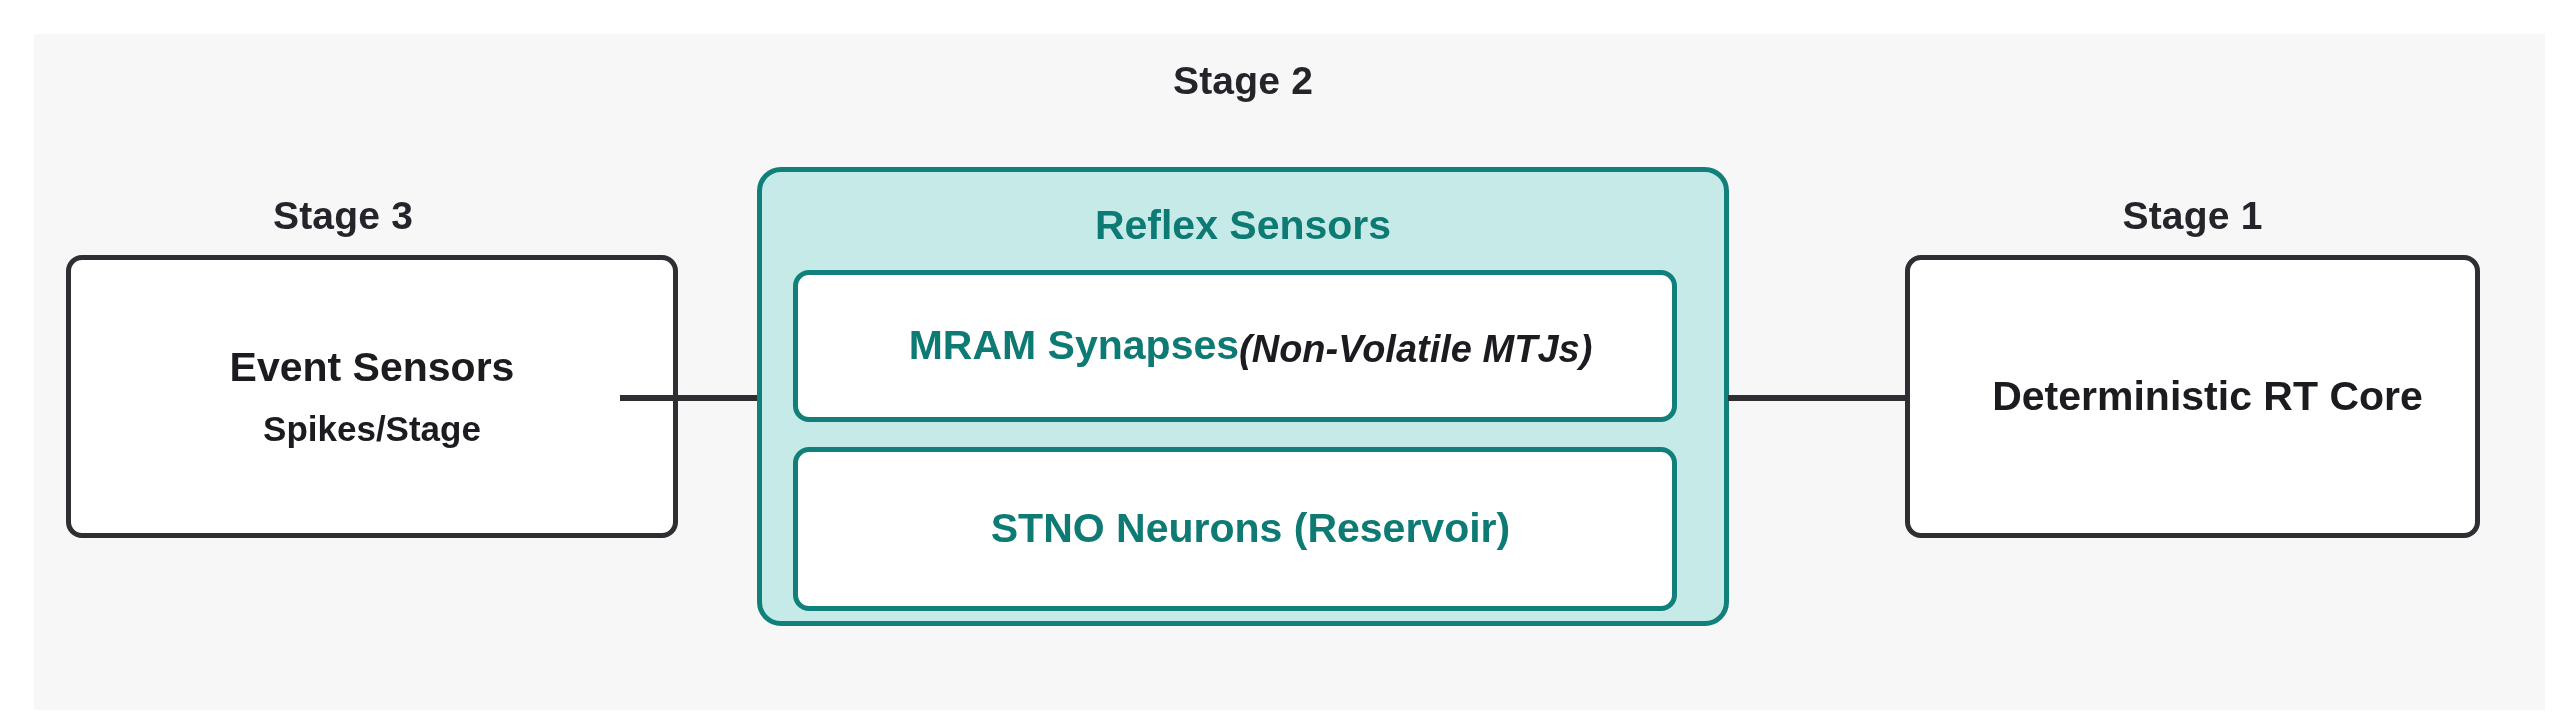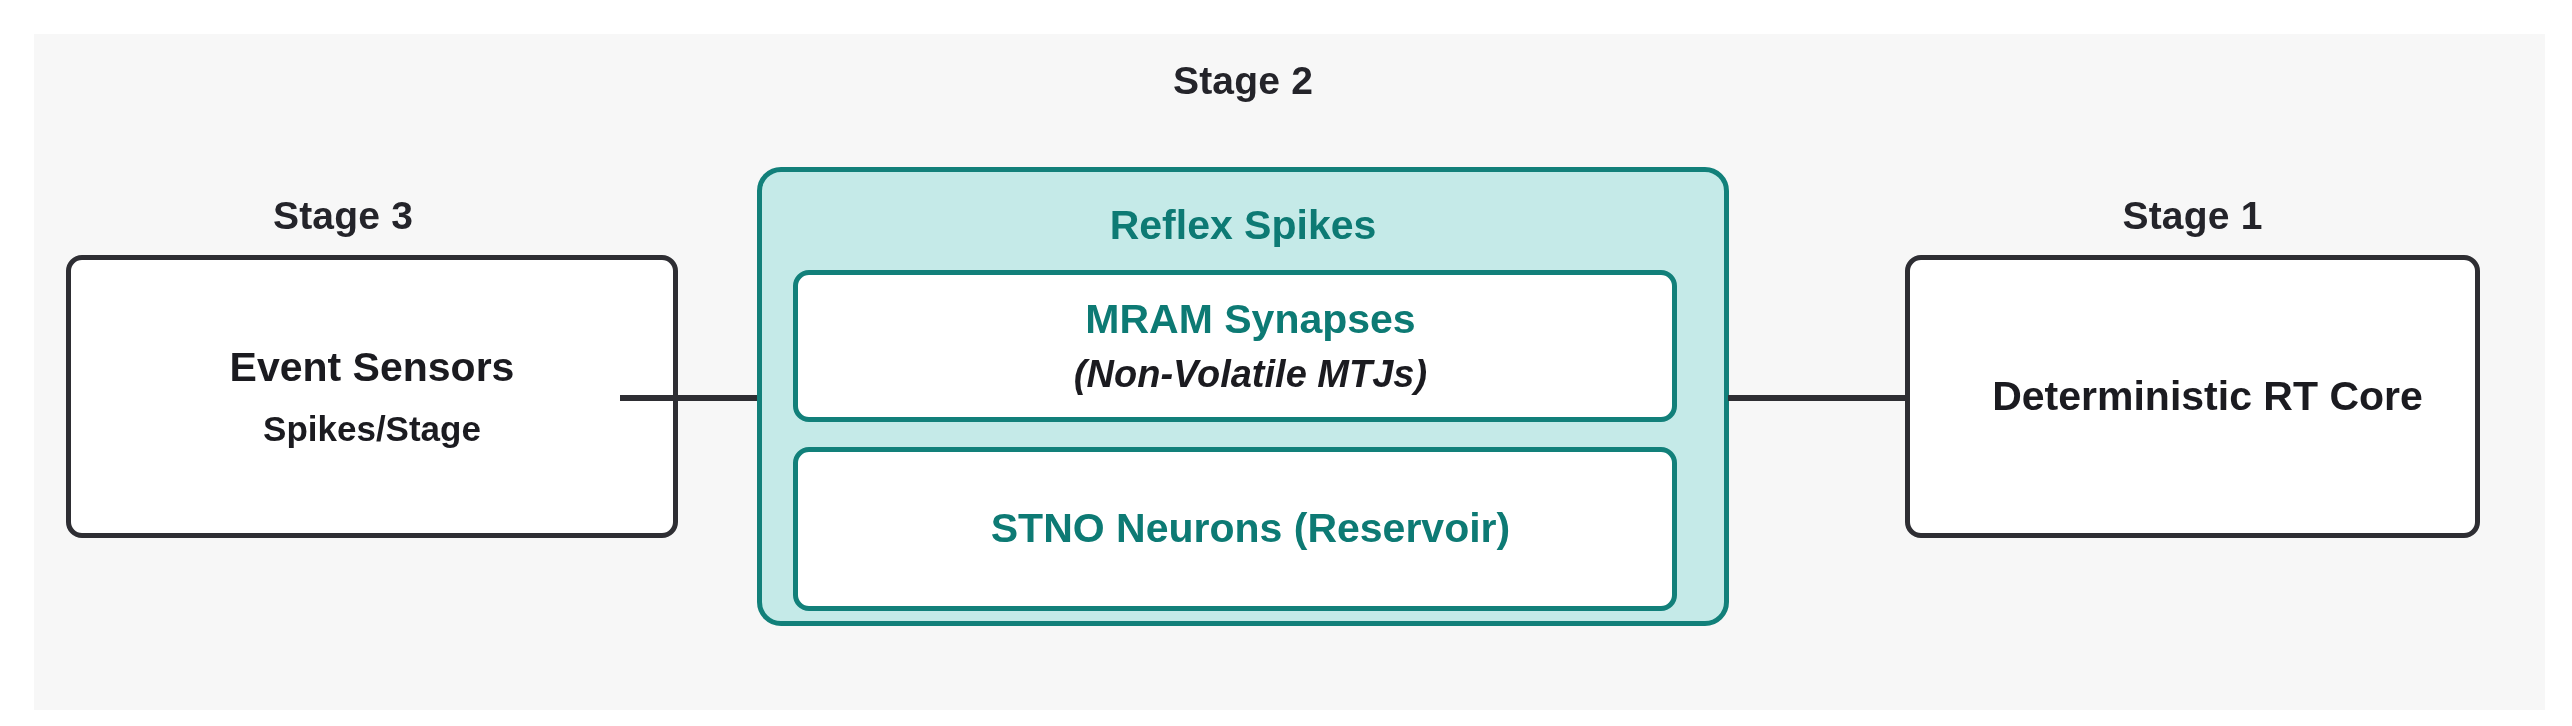--- a/index.html
+++ b/index.html
@@ -102,21 +102,21 @@
     white-space: nowrap;
   }
 
   .inner-box {
     position: absolute;
     background: #ffffff;
     border: 5px solid #12807a;
     border-radius: 16px;
     box-sizing: border-box;
     display: flex;
-    flex-direction: column;
+    flex-direction: row;
     align-items: center;
     justify-content: center;
     text-align: left;
     padding-left: 31px;
   }
   #mram-box {
     left: 31px;
     top: 98px;
     width: 884px;
     height: 152px;
@@ -185,21 +185,21 @@
   <div class="node-box" id="stage1-box">
     <div class="node-title">Event Sensors</div>
     <div class="node-sub">Spikes/Stage</div>
   </div>
 
   <div class="connector" id="connector-left"></div>
 
   <div class="stage-label" id="stage2-label">Stage 2</div>
 
   <div id="island">
-    <div id="island-title">Reflex Spikes</div>
+    <div id="island-title">Reflex Sensors</div>
 
     <div class="inner-box" id="mram-box">
       <div class="inner-title">MRAM Synapses</div>
       <div class="inner-sub">(Non-Volatile MTJs)</div>
     </div>
 
     <div class="inner-box" id="stno-box">
       <div class="inner-title">STNO Neurons (Reservoir)</div>
     </div>
   </div>

